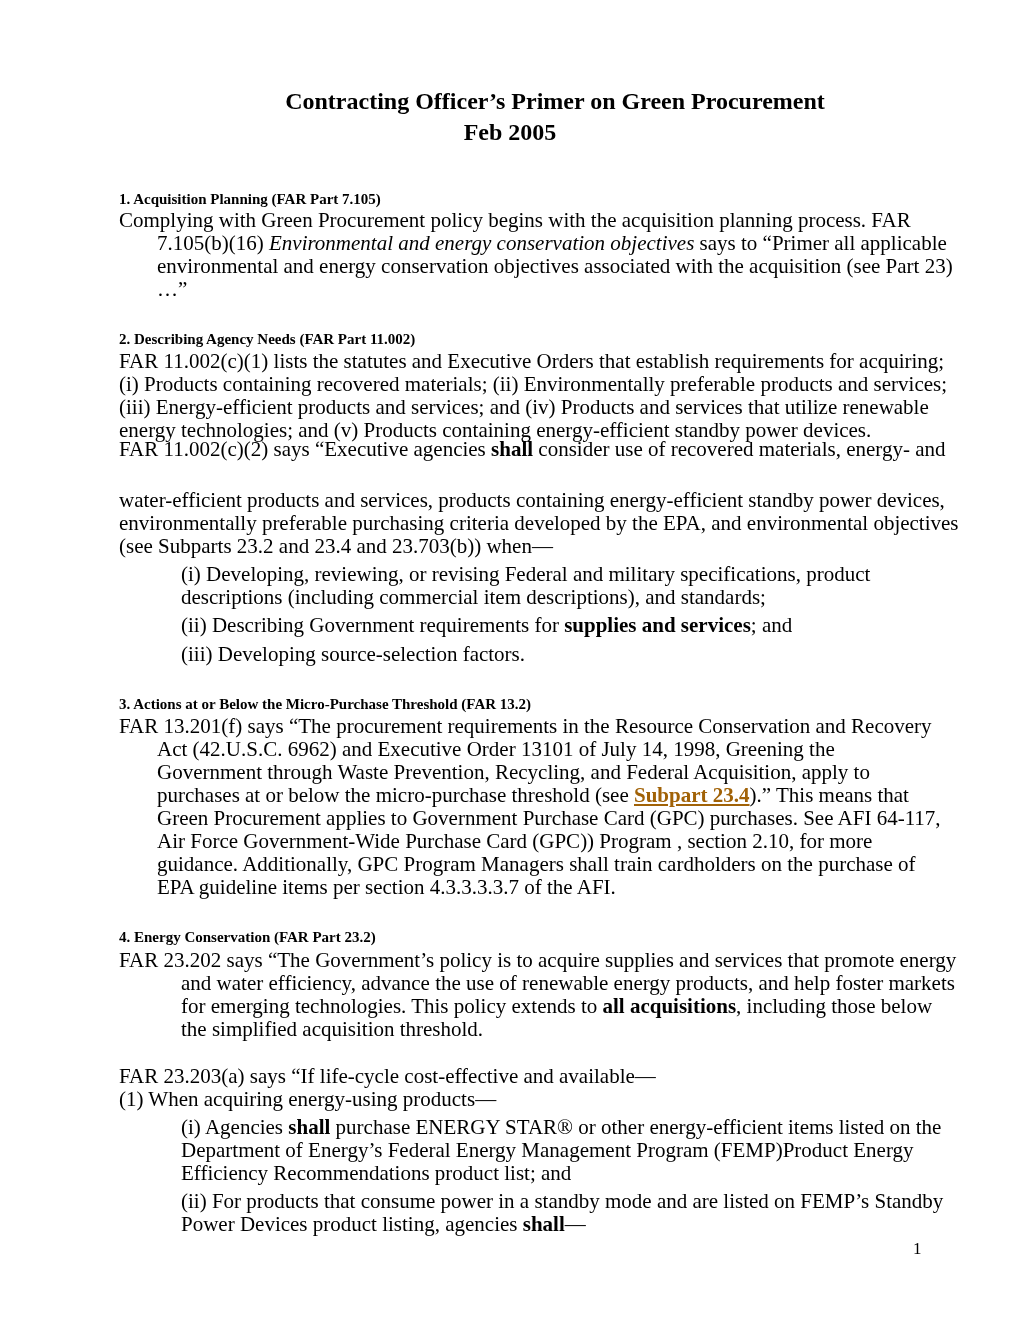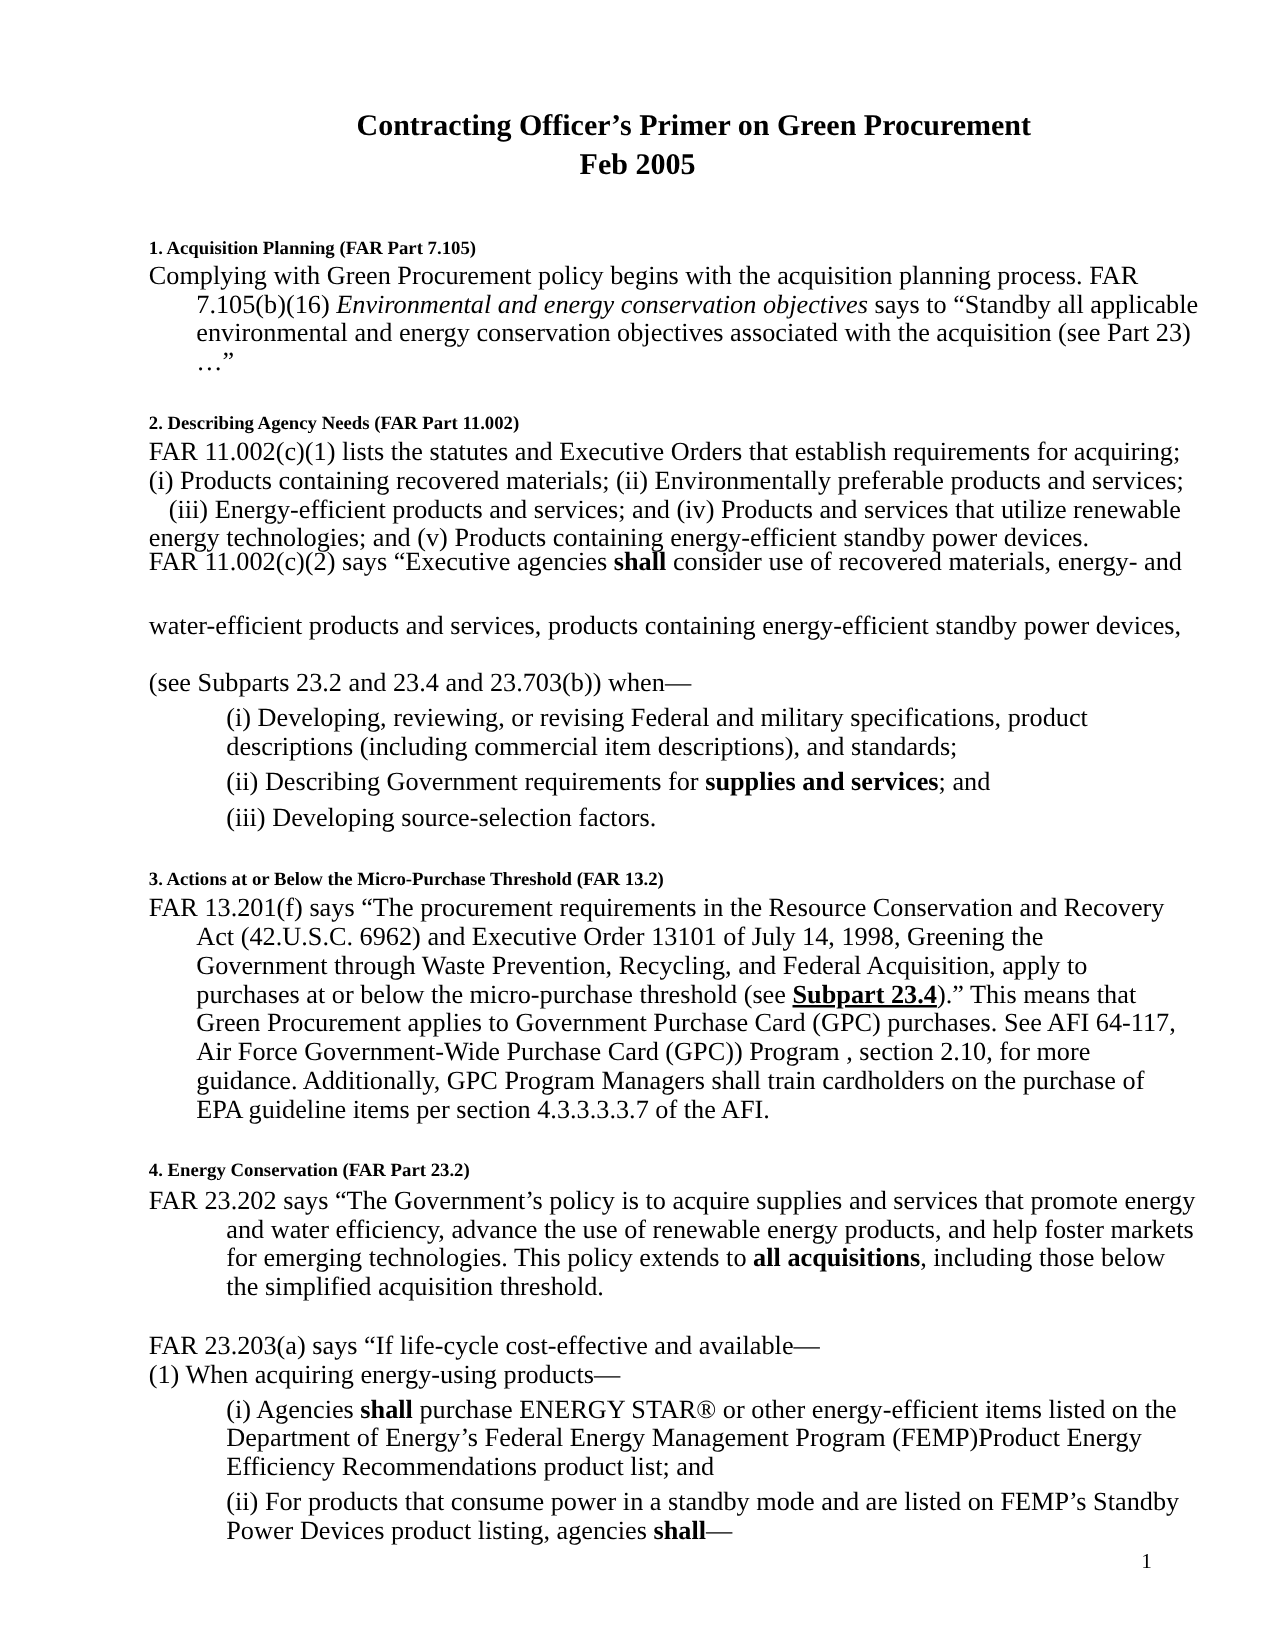--- a/index.html
+++ b/index.html
@@ -47,21 +47,21 @@
       font-size: 21px;
       line-height: 23px;
       white-space: nowrap;
     }
     .l0 { left: 119px; }
     .l1 { left: 157px; }
     .l2 { left: 181px; }
     .b { font-weight: bold; }
     .i { font-style: italic; }
     .link {
-      color: #000000;
+      color: #a16207;
       font-weight: bold;
       text-decoration: underline;
     }
     .pagenum {
       position: absolute;
       left: 913px;
       top: 1238px;
       font-size: 17px;
       line-height: 22px;
     }
@@ -69,32 +69,33 @@
 </head>
 <body>
 
 <div class="page">
 
   <div class="title title1">Contracting Officer’s Primer on Green Procurement</div>
   <div class="title title2">Feb 2005</div>
 
   <div class="h" style="top:186px;">1.  Acquisition Planning (FAR Part 7.105)</div>
   <div class="line l0" style="top:209px;">Complying with Green Procurement policy begins with the acquisition planning process. FAR</div>
-  <div class="line l1" style="top:232px;"><span>7.105(b)(16) </span><span class="i">Environmental and energy conservation objectives</span><span> says to “Standby all applicable</span></div>
+  <div class="line l1" style="top:232px;"><span>7.105(b)(16) </span><span class="i">Environmental and energy conservation objectives</span><span> says to “Primer all applicable</span></div>
   <div class="line l1" style="top:255px;">environmental and energy conservation objectives associated with the acquisition (see Part 23)</div>
   <div class="line l1" style="top:278px;">…”</div>
 
   <div class="h" style="top:326px;">2.  Describing Agency Needs (FAR Part 11.002)</div>
   <div class="line l0" style="top:350px;">FAR 11.002(c)(1) lists the statutes and Executive Orders that establish requirements for acquiring;</div>
   <div class="line l0" style="top:373px;">(i) Products containing recovered materials; (ii) Environmentally preferable products and services;</div>
-  <div class="line l0" style="top:396px;margin-left:16px;">(iii) Energy-efficient products and services; and (iv) Products and services that utilize renewable</div>
+  <div class="line l0" style="top:396px;">(iii) Energy-efficient products and services; and (iv) Products and services that utilize renewable</div>
   <div class="line l0" style="top:419px;">energy technologies; and (v) Products containing energy-efficient standby power devices.</div>
 
   <div class="line l0" style="top:438px;"><span>FAR 11.002(c)(2) says “Executive agencies </span><span class="b">shall</span><span> consider use of recovered materials, energy- and</span></div>
   <div class="line l0" style="top:489px;">water-efficient products and services, products containing energy-efficient standby power devices,</div>
+  <div class="line l0" style="top:512px;">environmentally preferable purchasing criteria developed by the EPA, and environmental objectives</div>
   <div class="line l0" style="top:535px;">(see Subparts 23.2 and 23.4 and 23.703(b)) when—</div>
   <div class="line l2" style="top:563px;">(i) Developing, reviewing, or revising Federal and military specifications, product</div>
   <div class="line l2" style="top:586px;">descriptions (including commercial item descriptions), and standards;</div>
   <div class="line l2" style="top:614px;"><span>(ii) Describing Government requirements for </span><span class="b">supplies and services</span><span>; and</span></div>
   <div class="line l2" style="top:643px;">(iii) Developing source-selection factors.</div>
 
   <div class="h" style="top:691px;">3.  Actions at or Below the Micro-Purchase Threshold (FAR 13.2)</div>
   <div class="line l0" style="top:715px;">FAR 13.201(f) says “The procurement requirements in the Resource Conservation and Recovery</div>
   <div class="line l1" style="top:738px;">Act (42.U.S.C. 6962) and Executive Order 13101 of July 14, 1998, Greening the</div>
   <div class="line l1" style="top:761px;">Government through Waste Prevention, Recycling, and Federal Acquisition, apply to</div>

